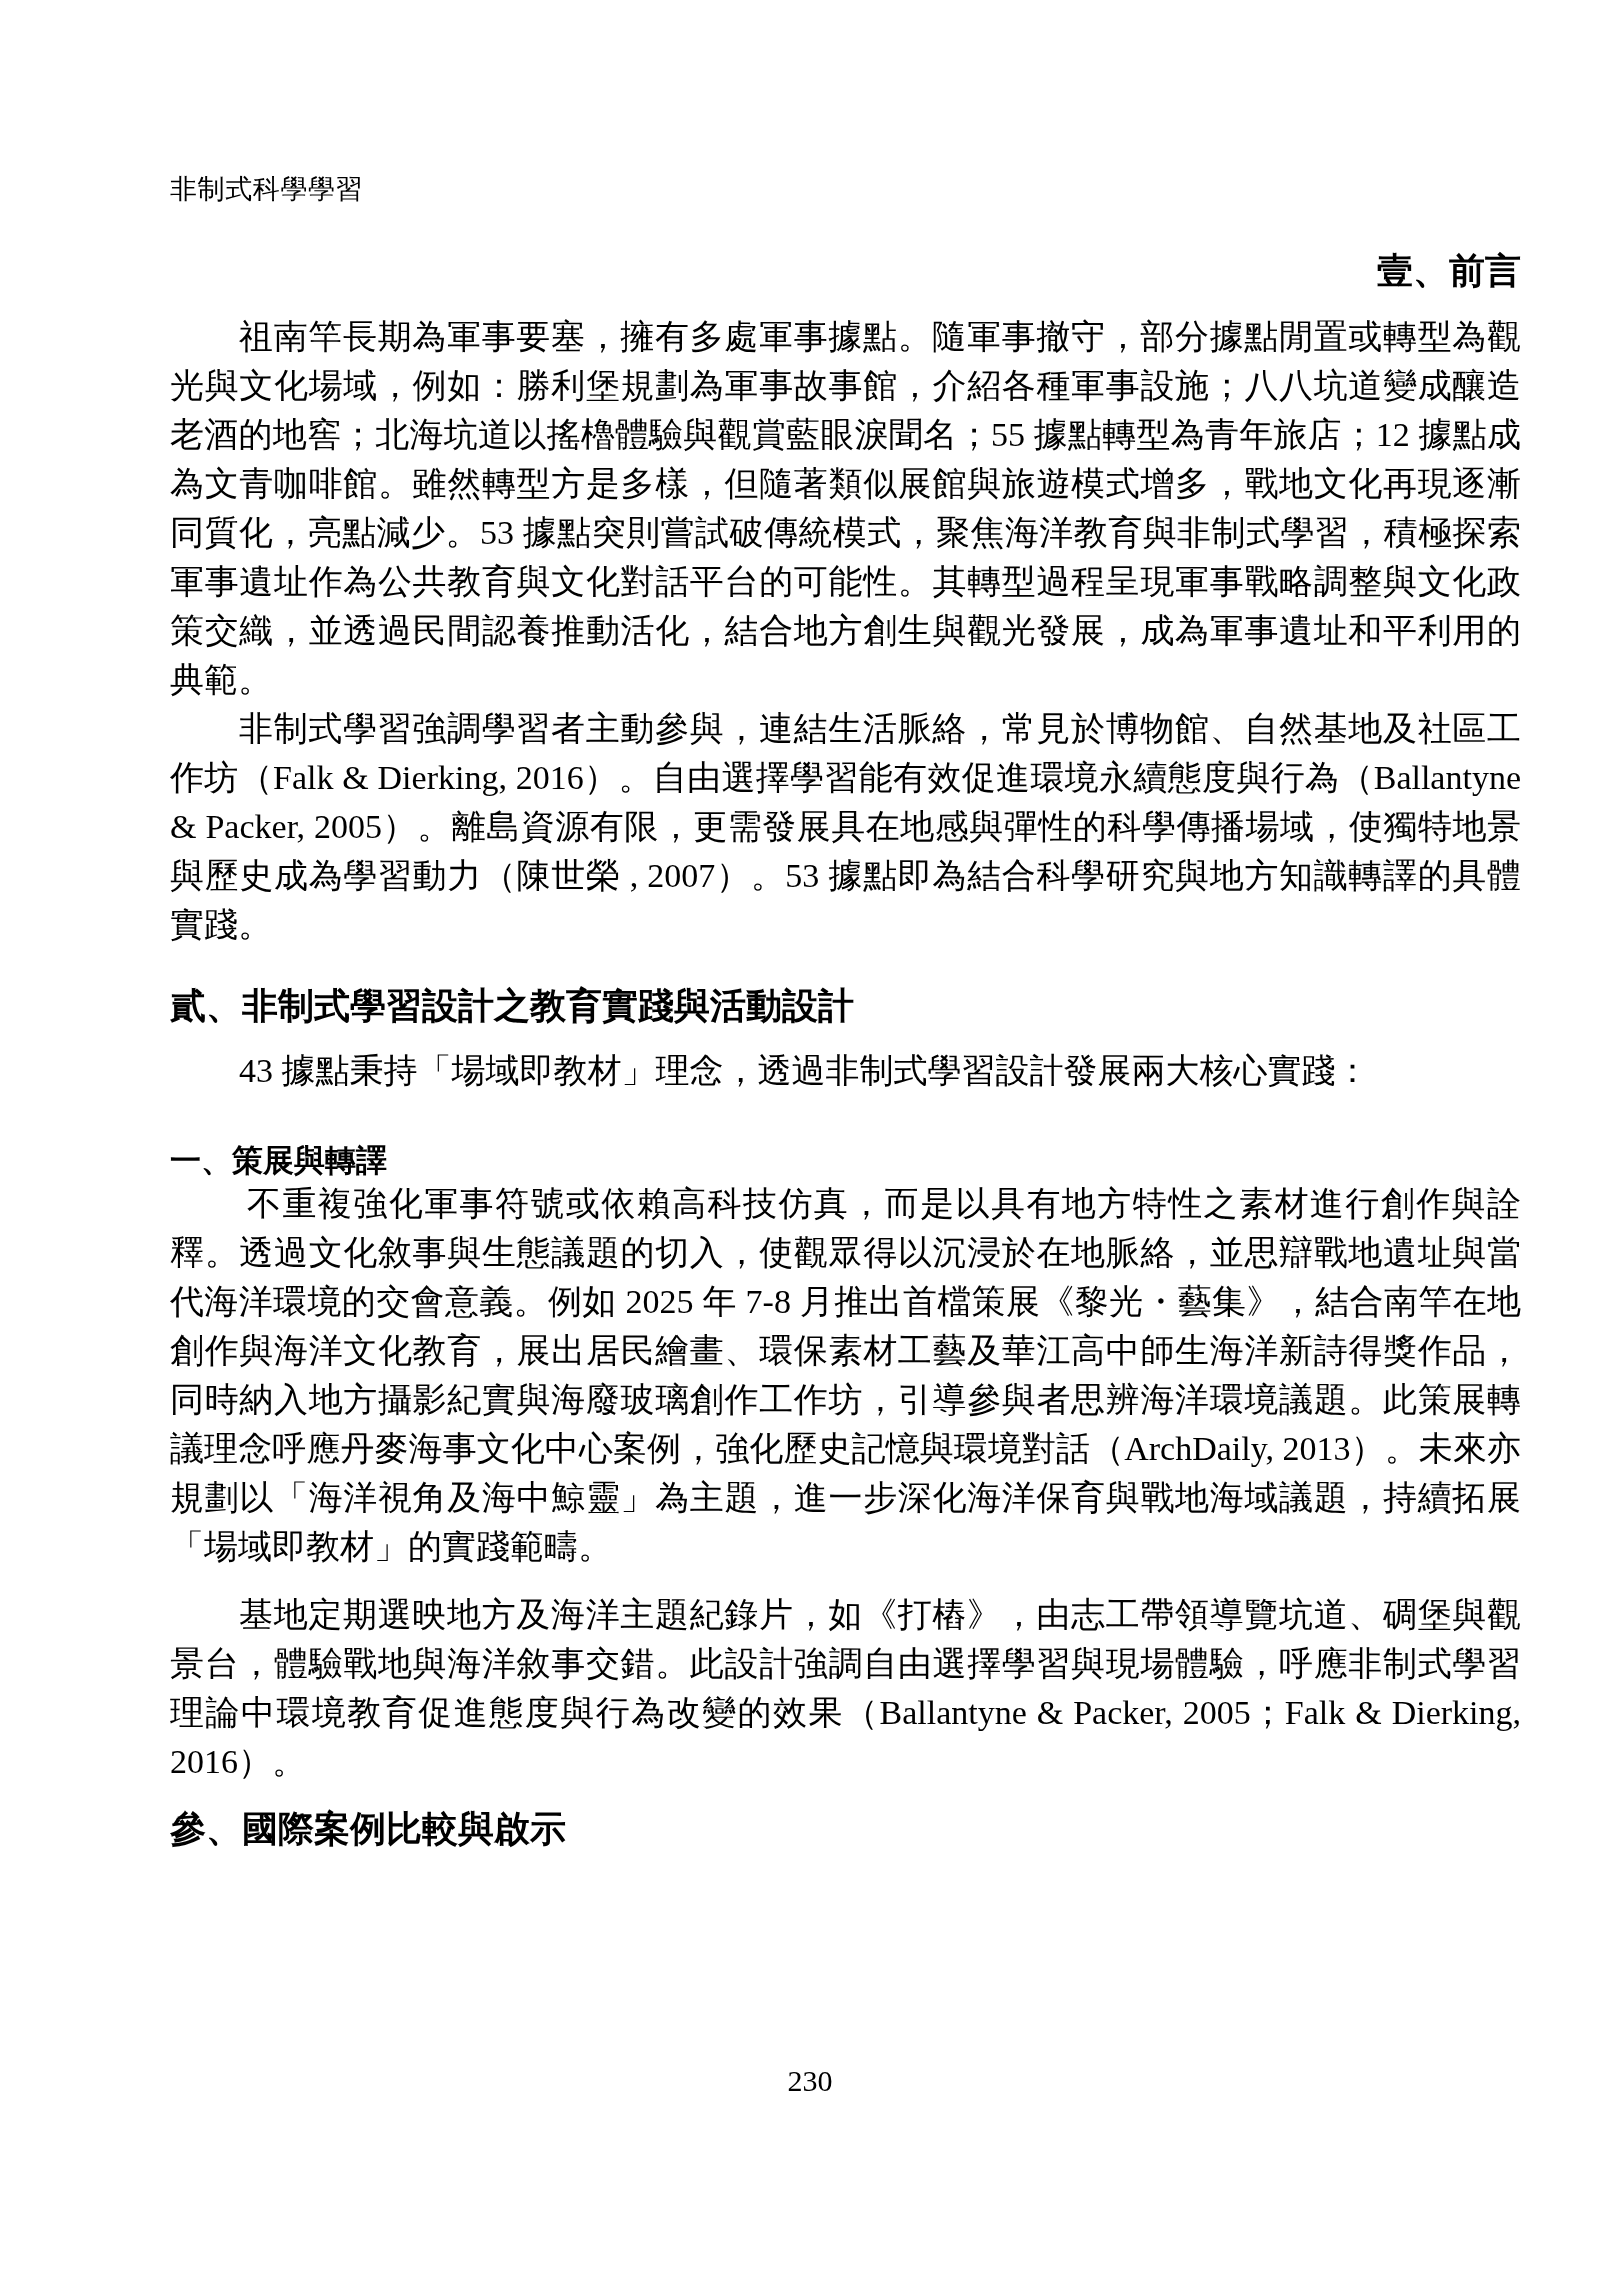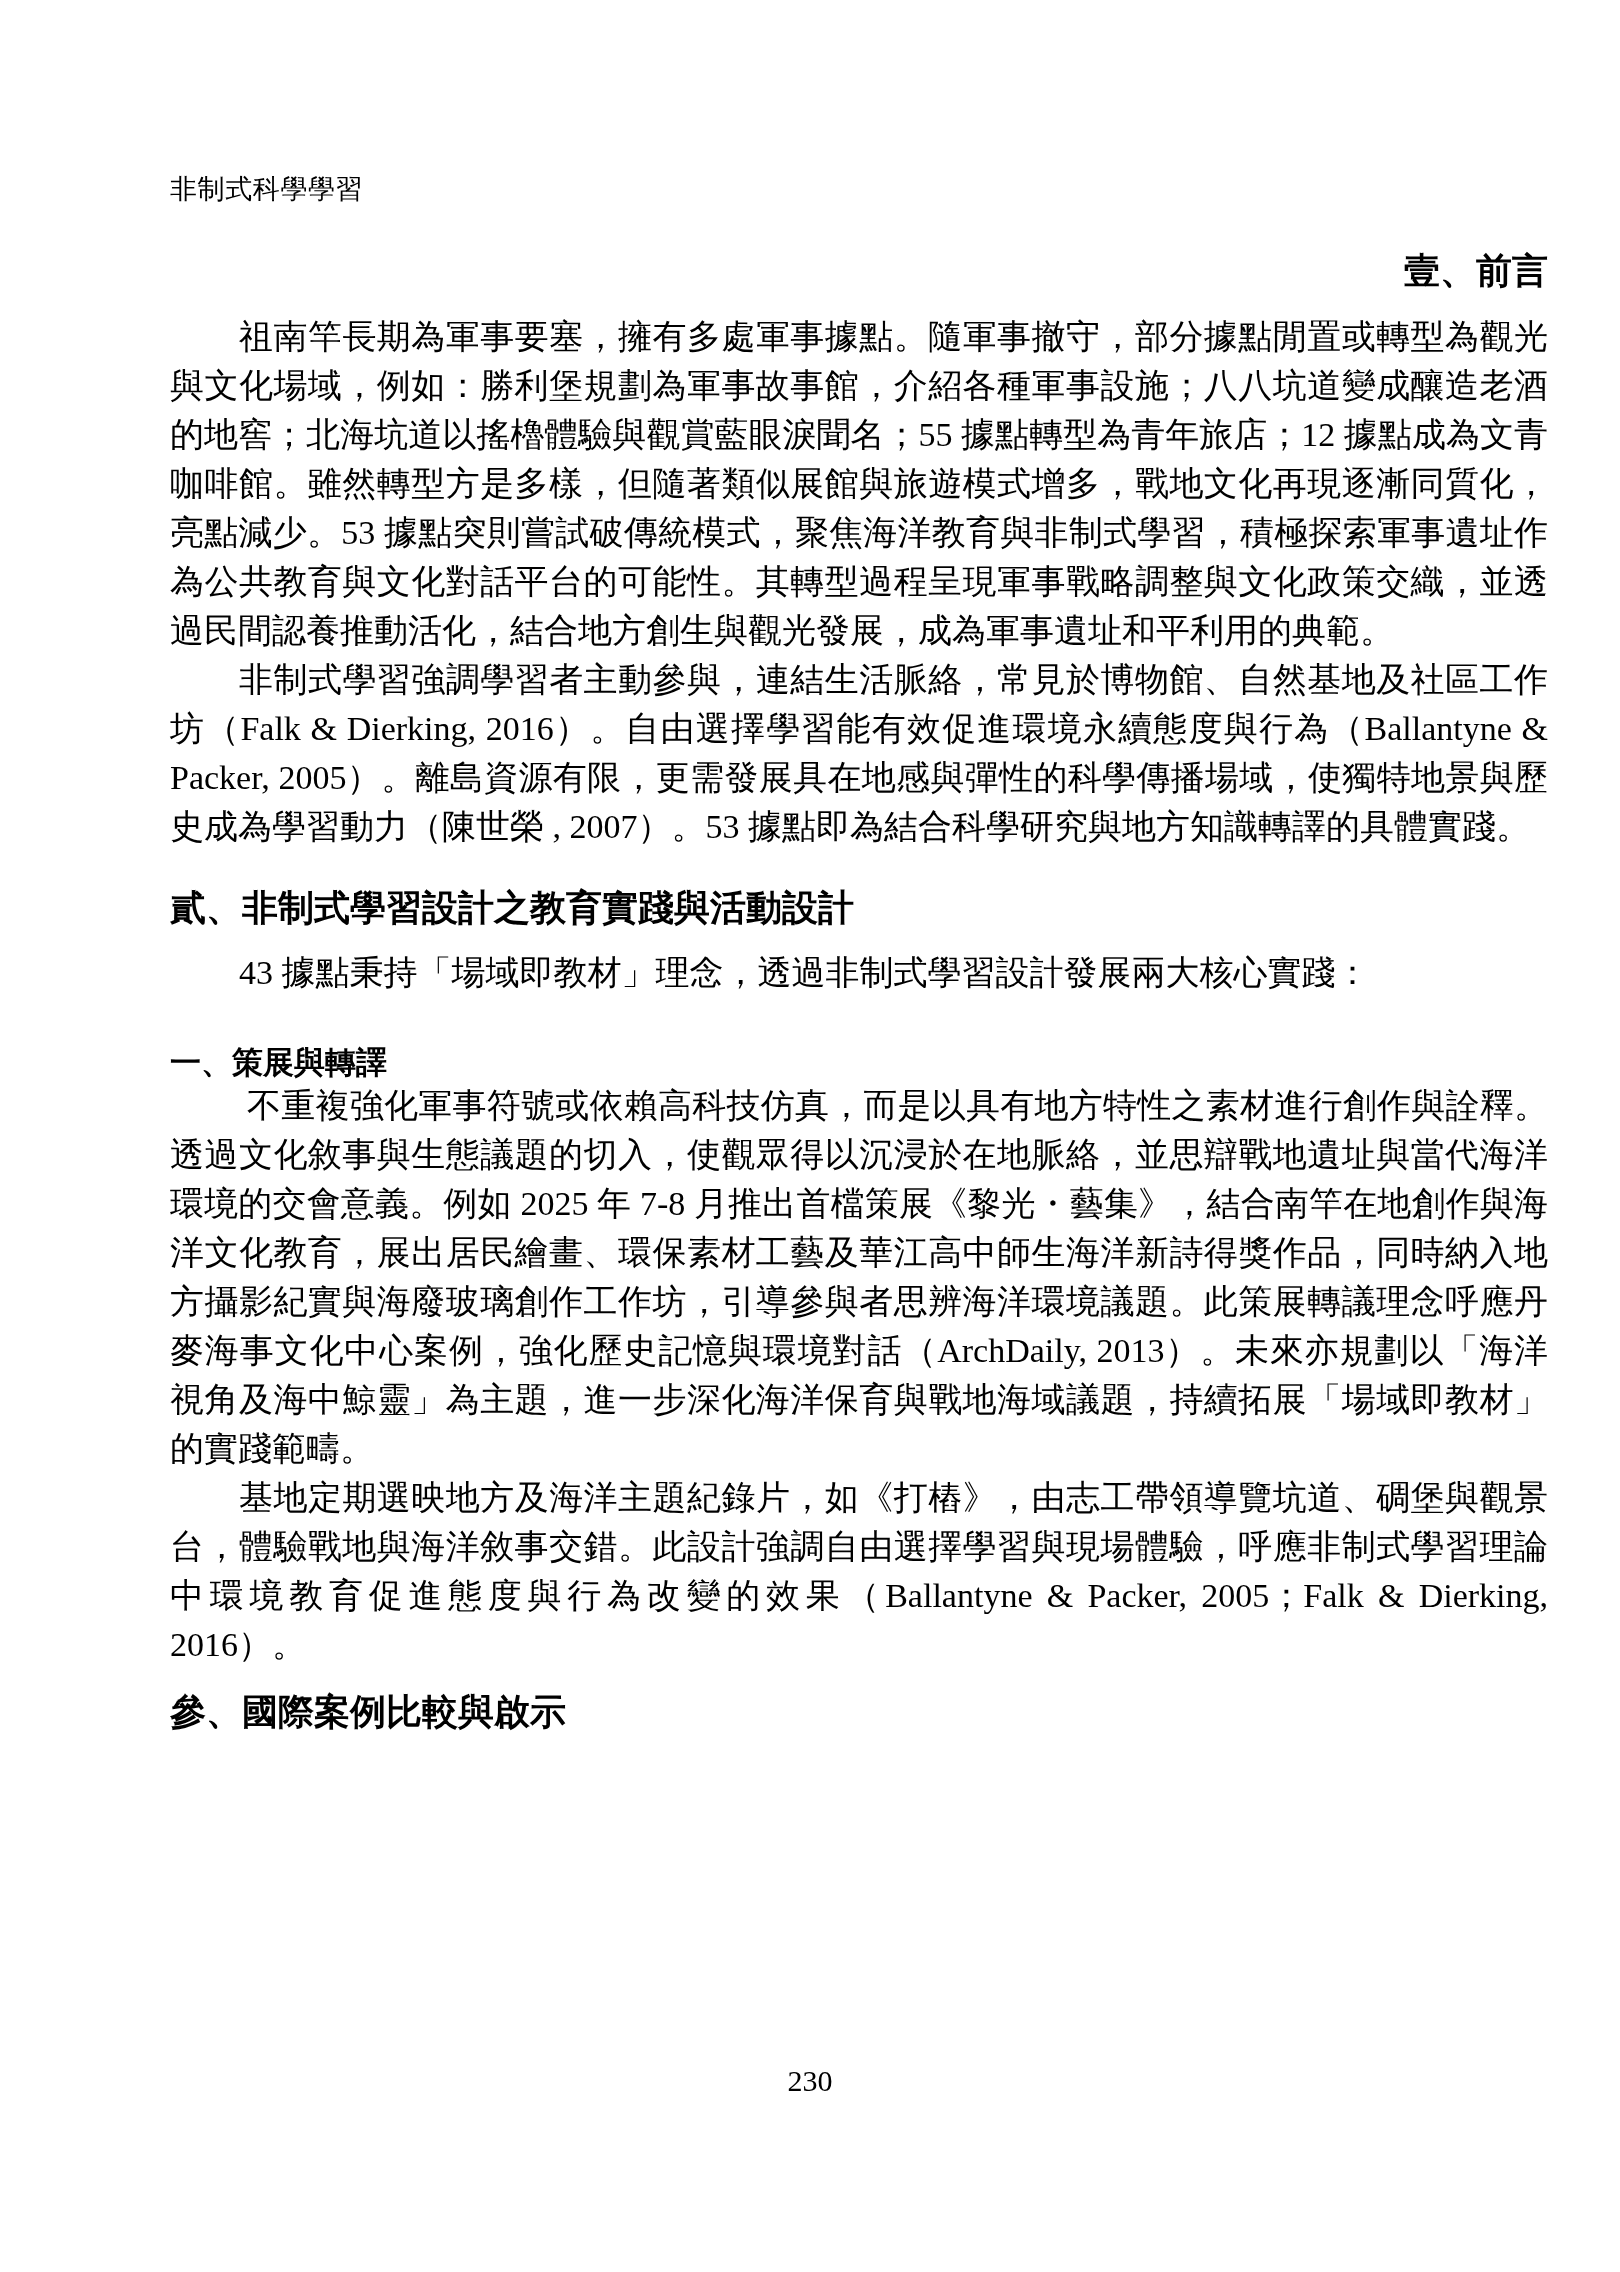--- a/index.html
+++ b/index.html
@@ -8,21 +8,21 @@
     background: #9a9a9a;
   }
   .page {
     position: relative;
     width: 1620px;
     height: 2273px;
     margin: 0 auto;
     background: #ffffff;
     color: #000000;
     box-sizing: border-box;
-    padding: 176px 72px 0 170px;
+    padding: 176px 99px 0 170px;
     font-family: "Liberation Serif", "DejaVu Serif", serif;
     overflow: hidden;
   }
   .running-header {
     font-size: 27px;
     line-height: 1.0;
     font-weight: 400;
     letter-spacing: 0.6px;
   }
   h1.sec-title {
@@ -47,21 +47,21 @@
     line-height: 49px;
     margin: 0;
     text-align: justify;
     text-justify: inter-ideograph;
     text-indent: 69px;
   }
   #s1-p1 { margin-top: 20px; }
   #s1-p2 { margin-top: 0; }
   #s2-intro { margin-top: 18px; }
   #s2-sub1-p { margin-top: 1px; text-indent: 77px; }
-  #s2-sub2-p { }
+  #s2-sub2-p { margin-top: 19px; }
   #s3-p1 { margin-top: 19px; }
   .page-number {
     position: absolute;
     top: 2066px;
     left: 0;
     width: 100%;
     text-align: center;
     font-size: 30px;
     line-height: 1.0;
   }

